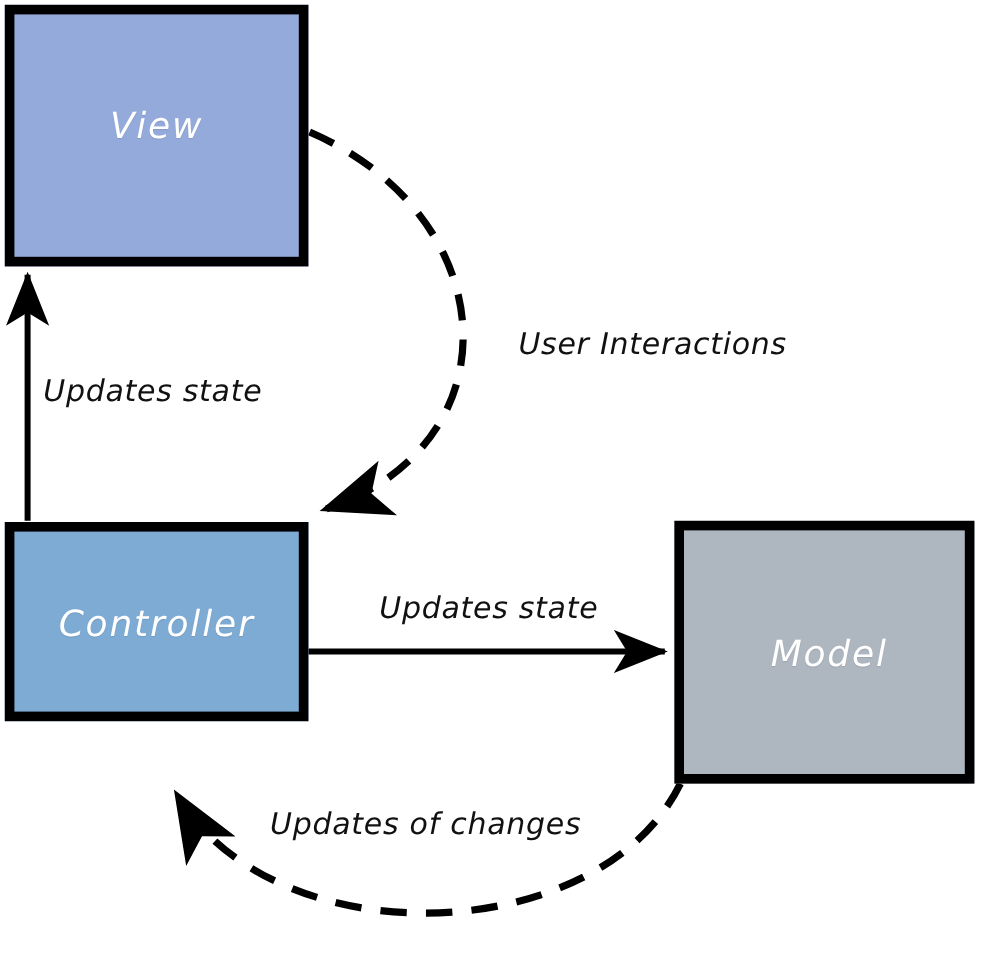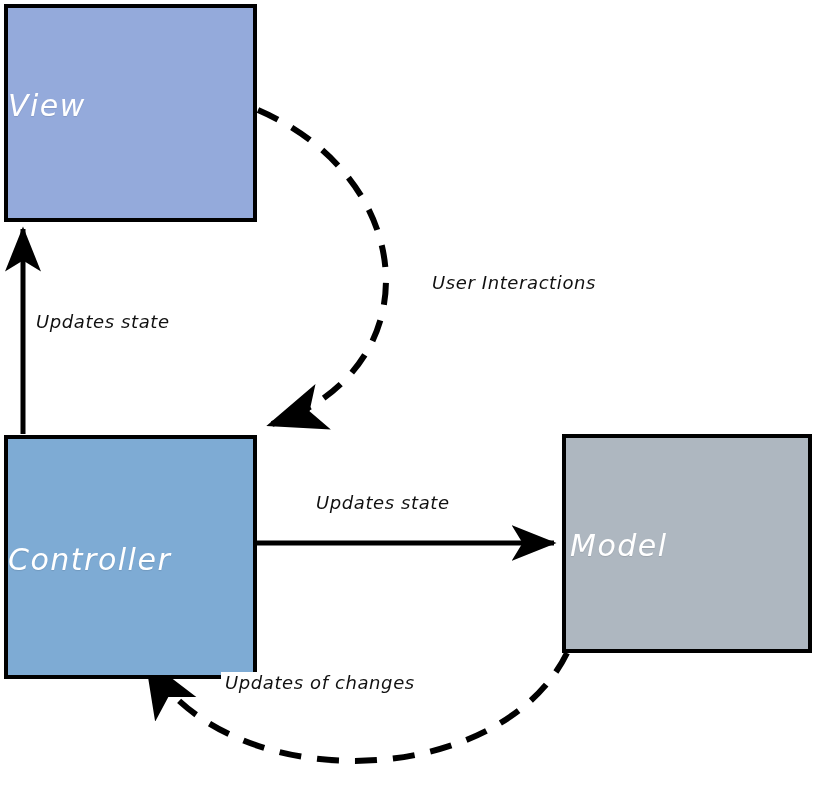--- a/index.html
+++ b/index.html
@@ -21,23 +21,24 @@
   #diagram-svg {
     position: absolute;
     top: 0;
     left: 0;
     width: 818px;
     height: 796px;
   }
   .node-box {
     position: absolute;
     box-sizing: border-box;
-    border: 4px solid #000000;
+    border: 8px solid #000000;
     display: flex;
     align-items: center;
+    justify-content: center;
   }
   .node-label {
     color: #ffffff;
     font-family: "DejaVu Sans", sans-serif;
     font-size: 30px;
     font-weight: 400;
     font-style: italic;
     letter-spacing: 1.5px;
     text-shadow: 0 1px 1px rgba(0,0,0,0.10);
     white-space: nowrap;
@@ -47,39 +48,39 @@
     left: 4px;
     top: 4px;
     width: 253px;
     height: 218px;
     background: #94aadb;
   }
   #node-controller {
     left: 4px;
     top: 435px;
     width: 253px;
-    height: 244px;
+    height: 166px;
     background: #7eabd4;
   }
   #node-model {
     left: 562px;
     top: 434px;
     width: 250px;
     height: 219px;
     background: #aeb7c0;
   }
   #node-view .node-label { transform: translate(-0px, -8px); }
   #node-controller .node-label { transform: translate(-0px, 2px); }
   #node-model .node-label { transform: translate(4px, 2px); }
 
   .edge-label {
     position: absolute;
     color: #111111;
     font-family: "DejaVu Sans", sans-serif;
-    font-size: 18px;
+    font-size: 25px;
     font-style: italic;
     letter-spacing: 0.6px;
     white-space: nowrap;
     background: #ffffff;
     padding: 0 4px;
     user-select: none;
   }
   #label-updates-state-left {
     left: 32px;
     top: 311px;

